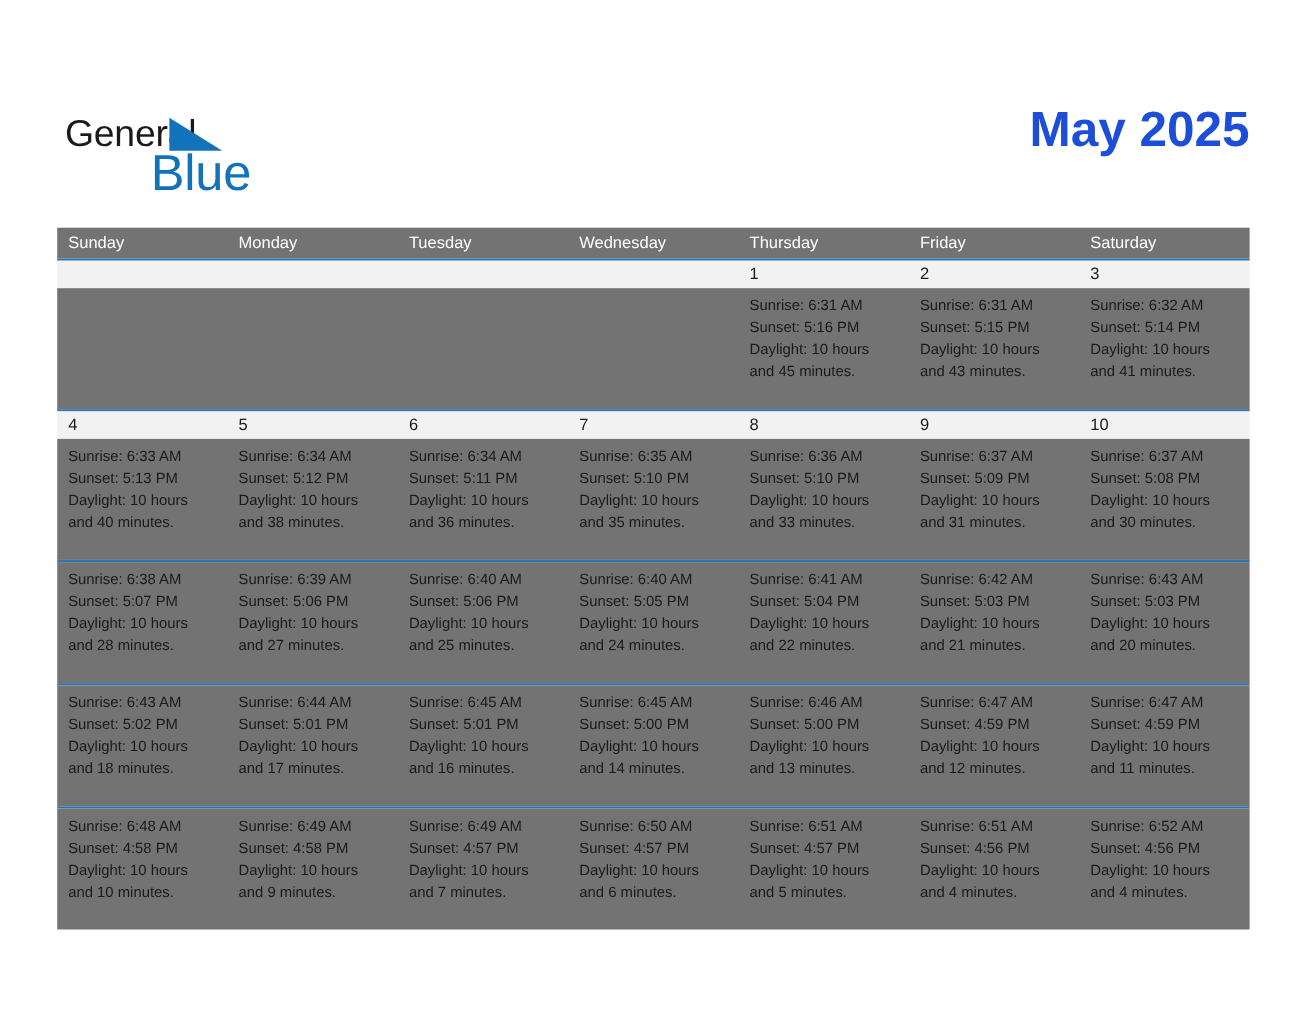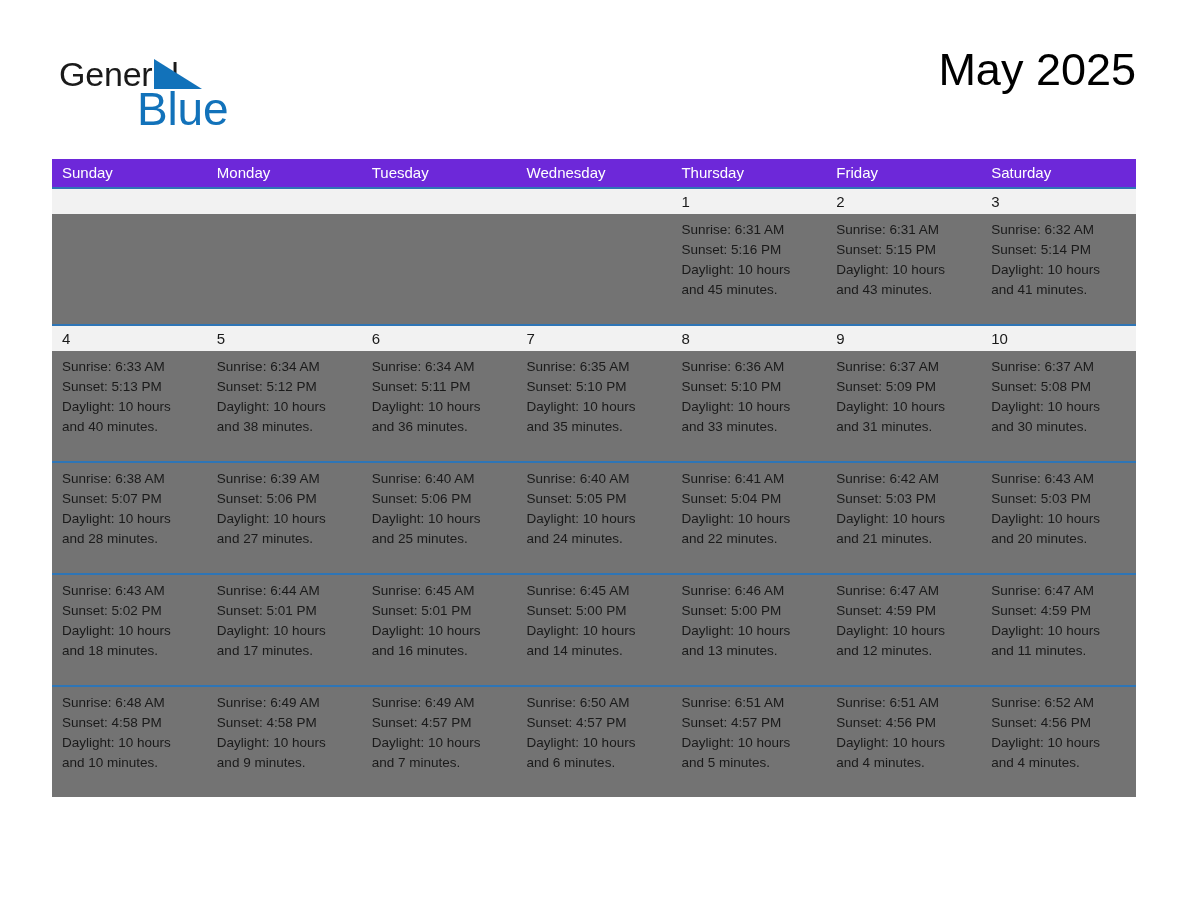--- a/index.html
+++ b/index.html
@@ -13,20 +13,21 @@
     height: 918px;
     font-family: "Liberation Sans", sans-serif;
     color: #000000;
     overflow: hidden;
   }
   .page {
     position: relative;
     width: 1188px;
     height: 802px;
     box-sizing: border-box;
+    margin-top: 48px;
   }
 
   
   .header {
     position: absolute;
     left: 52px;
     top: 42px;
     right: 52px;
     height: 110px;
   }
@@ -71,43 +72,43 @@
   }
   .title-block {
     position: absolute;
     right: 0;
     top: 0;
     text-align: right;
   }
   .cal-title {
     font-size: 45px;
     line-height: 56px;
-    font-weight: 400;
-    color: #000000;
+    font-weight: 700;
+    color: #1d4ed8;
     white-space: nowrap;
   }
   .cal-subtitle {
     margin-top: 4px;
     font-size: 24px;
     line-height: 30px;
     font-weight: 400;
     color: #141414;
     white-space: nowrap;
   }
 
   
   .calendar {
     position: absolute;
     left: 52px;
     top: 159px;
     width: 1084px;
   }
   .weekday-row {
     display: flex;
-    background: #6d28d9;
+    background: #737373;
     height: 28px;
   }
   .weekday-cell {
     flex: 1 1 0;
     color: #ffffff;
     font-size: 15px;
     line-height: 28px;
     padding-left: 10px;
     box-sizing: border-box;
     white-space: nowrap;

